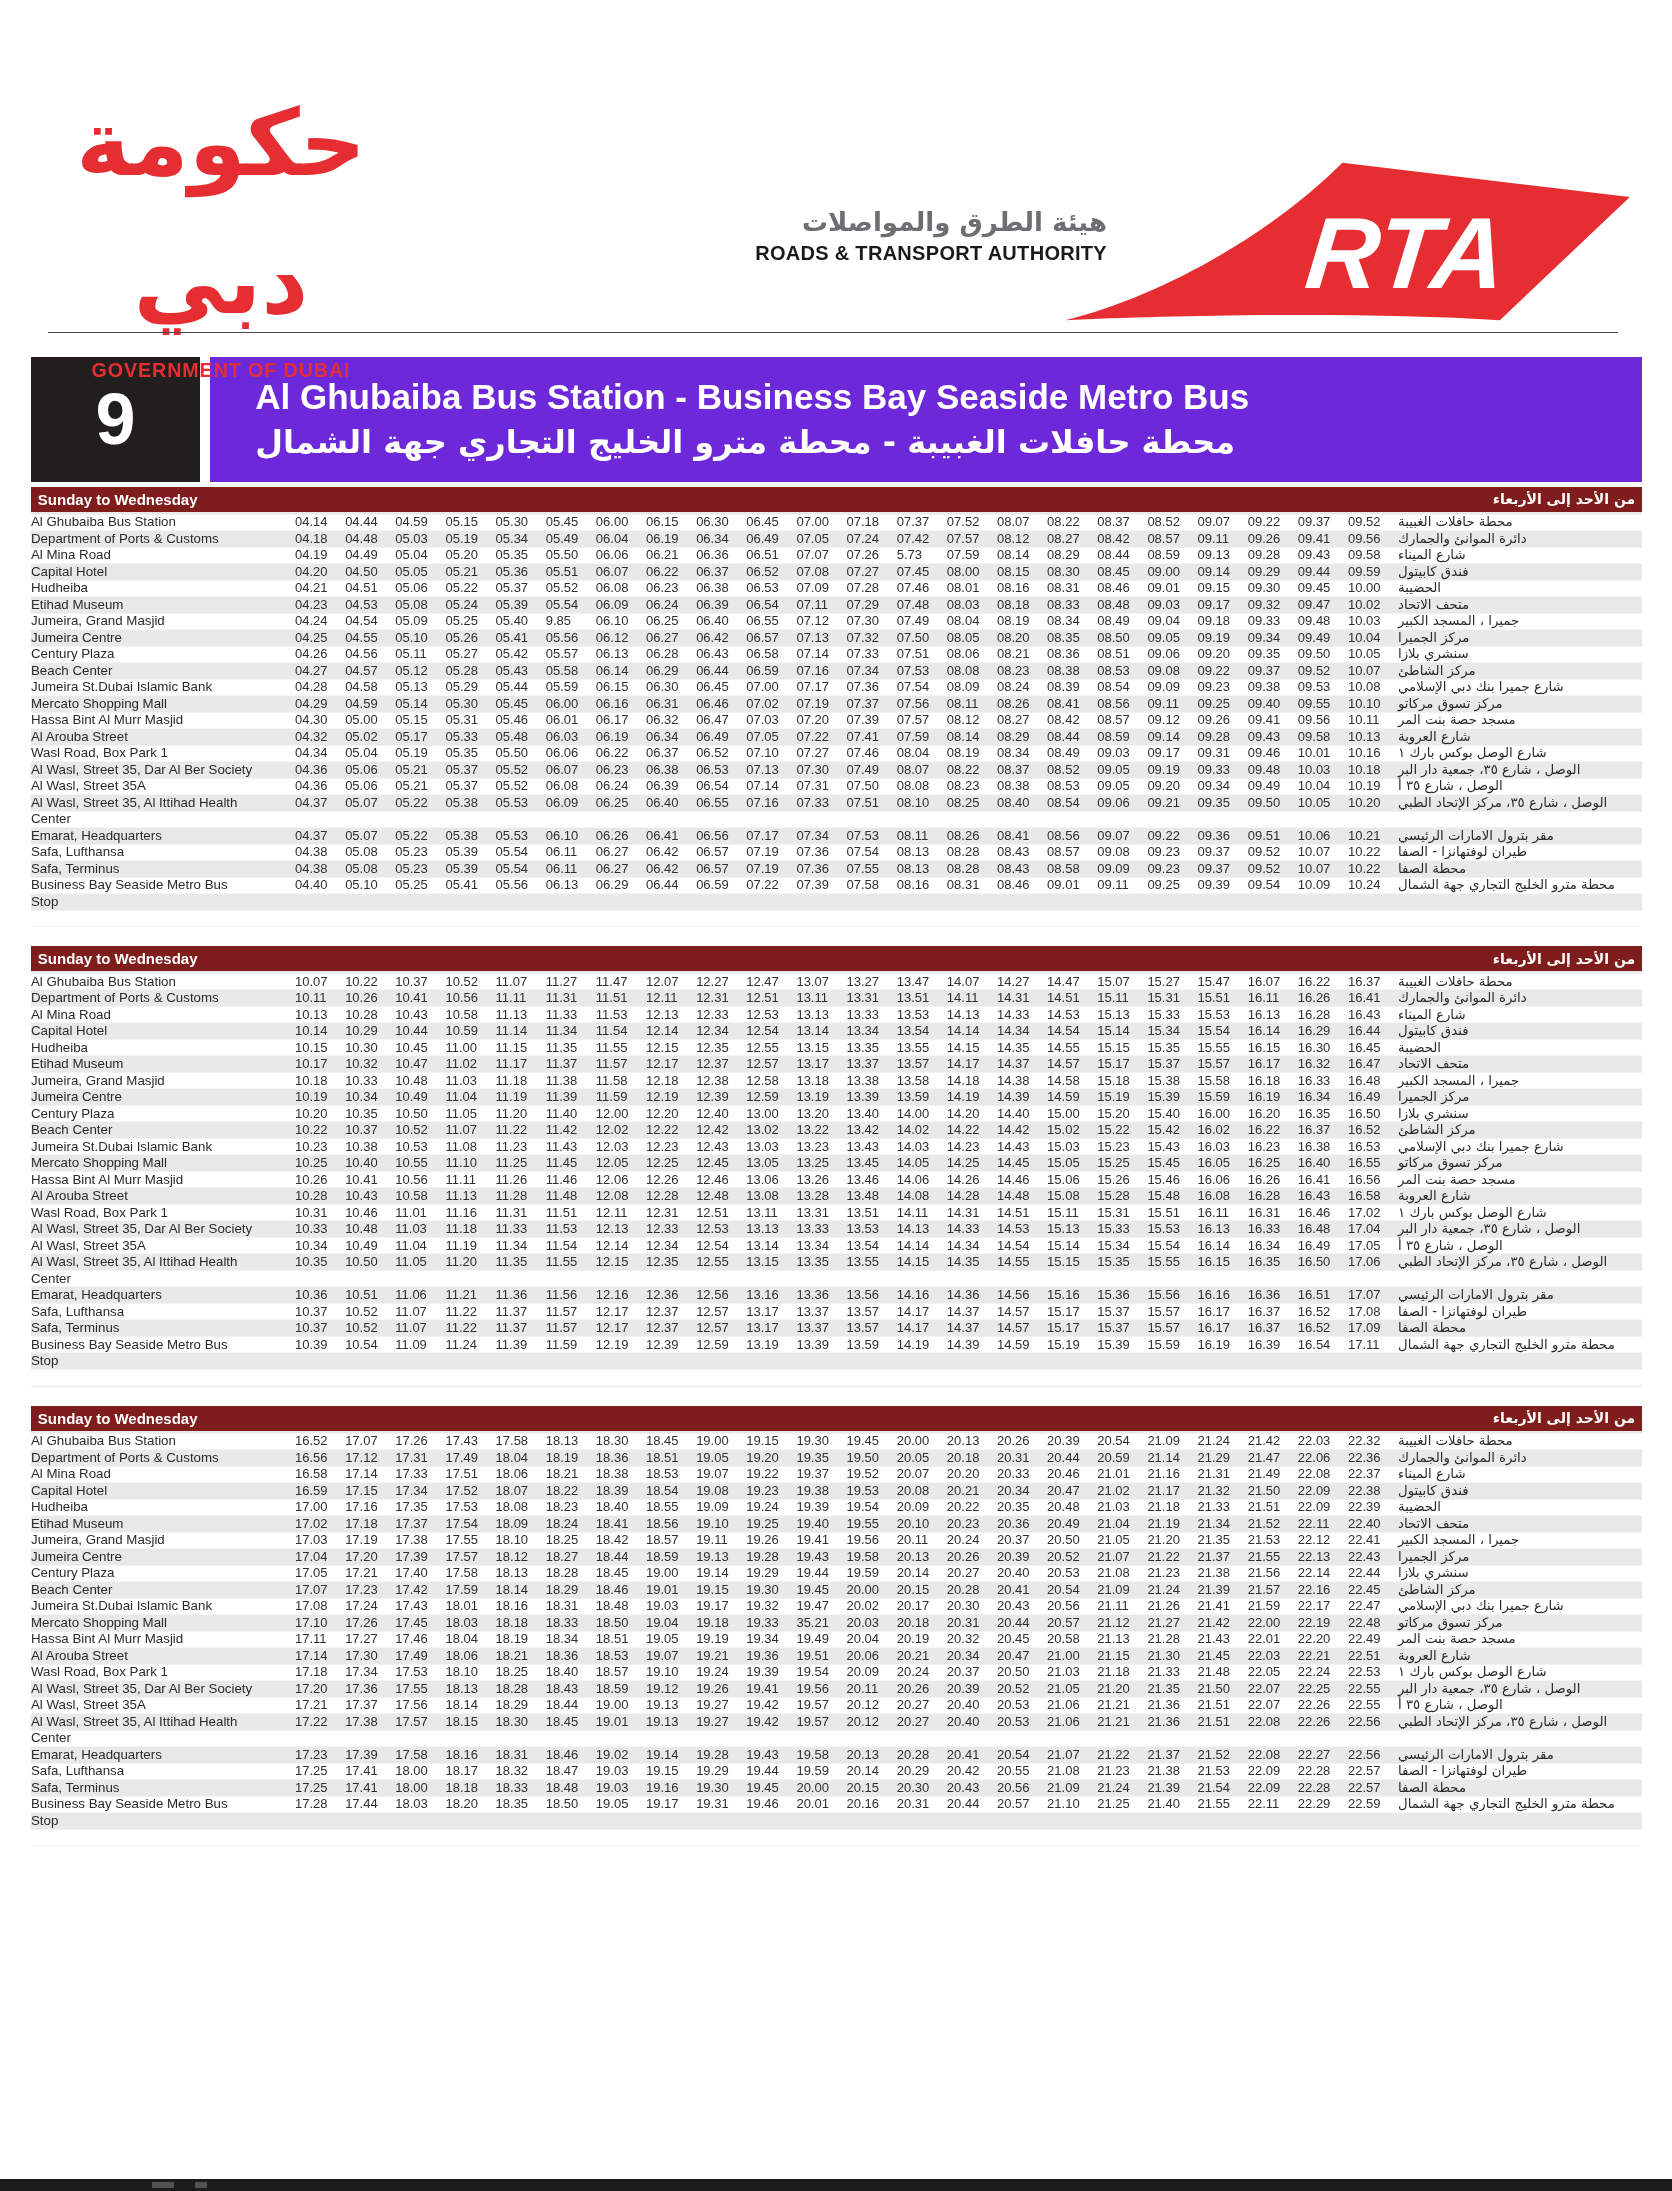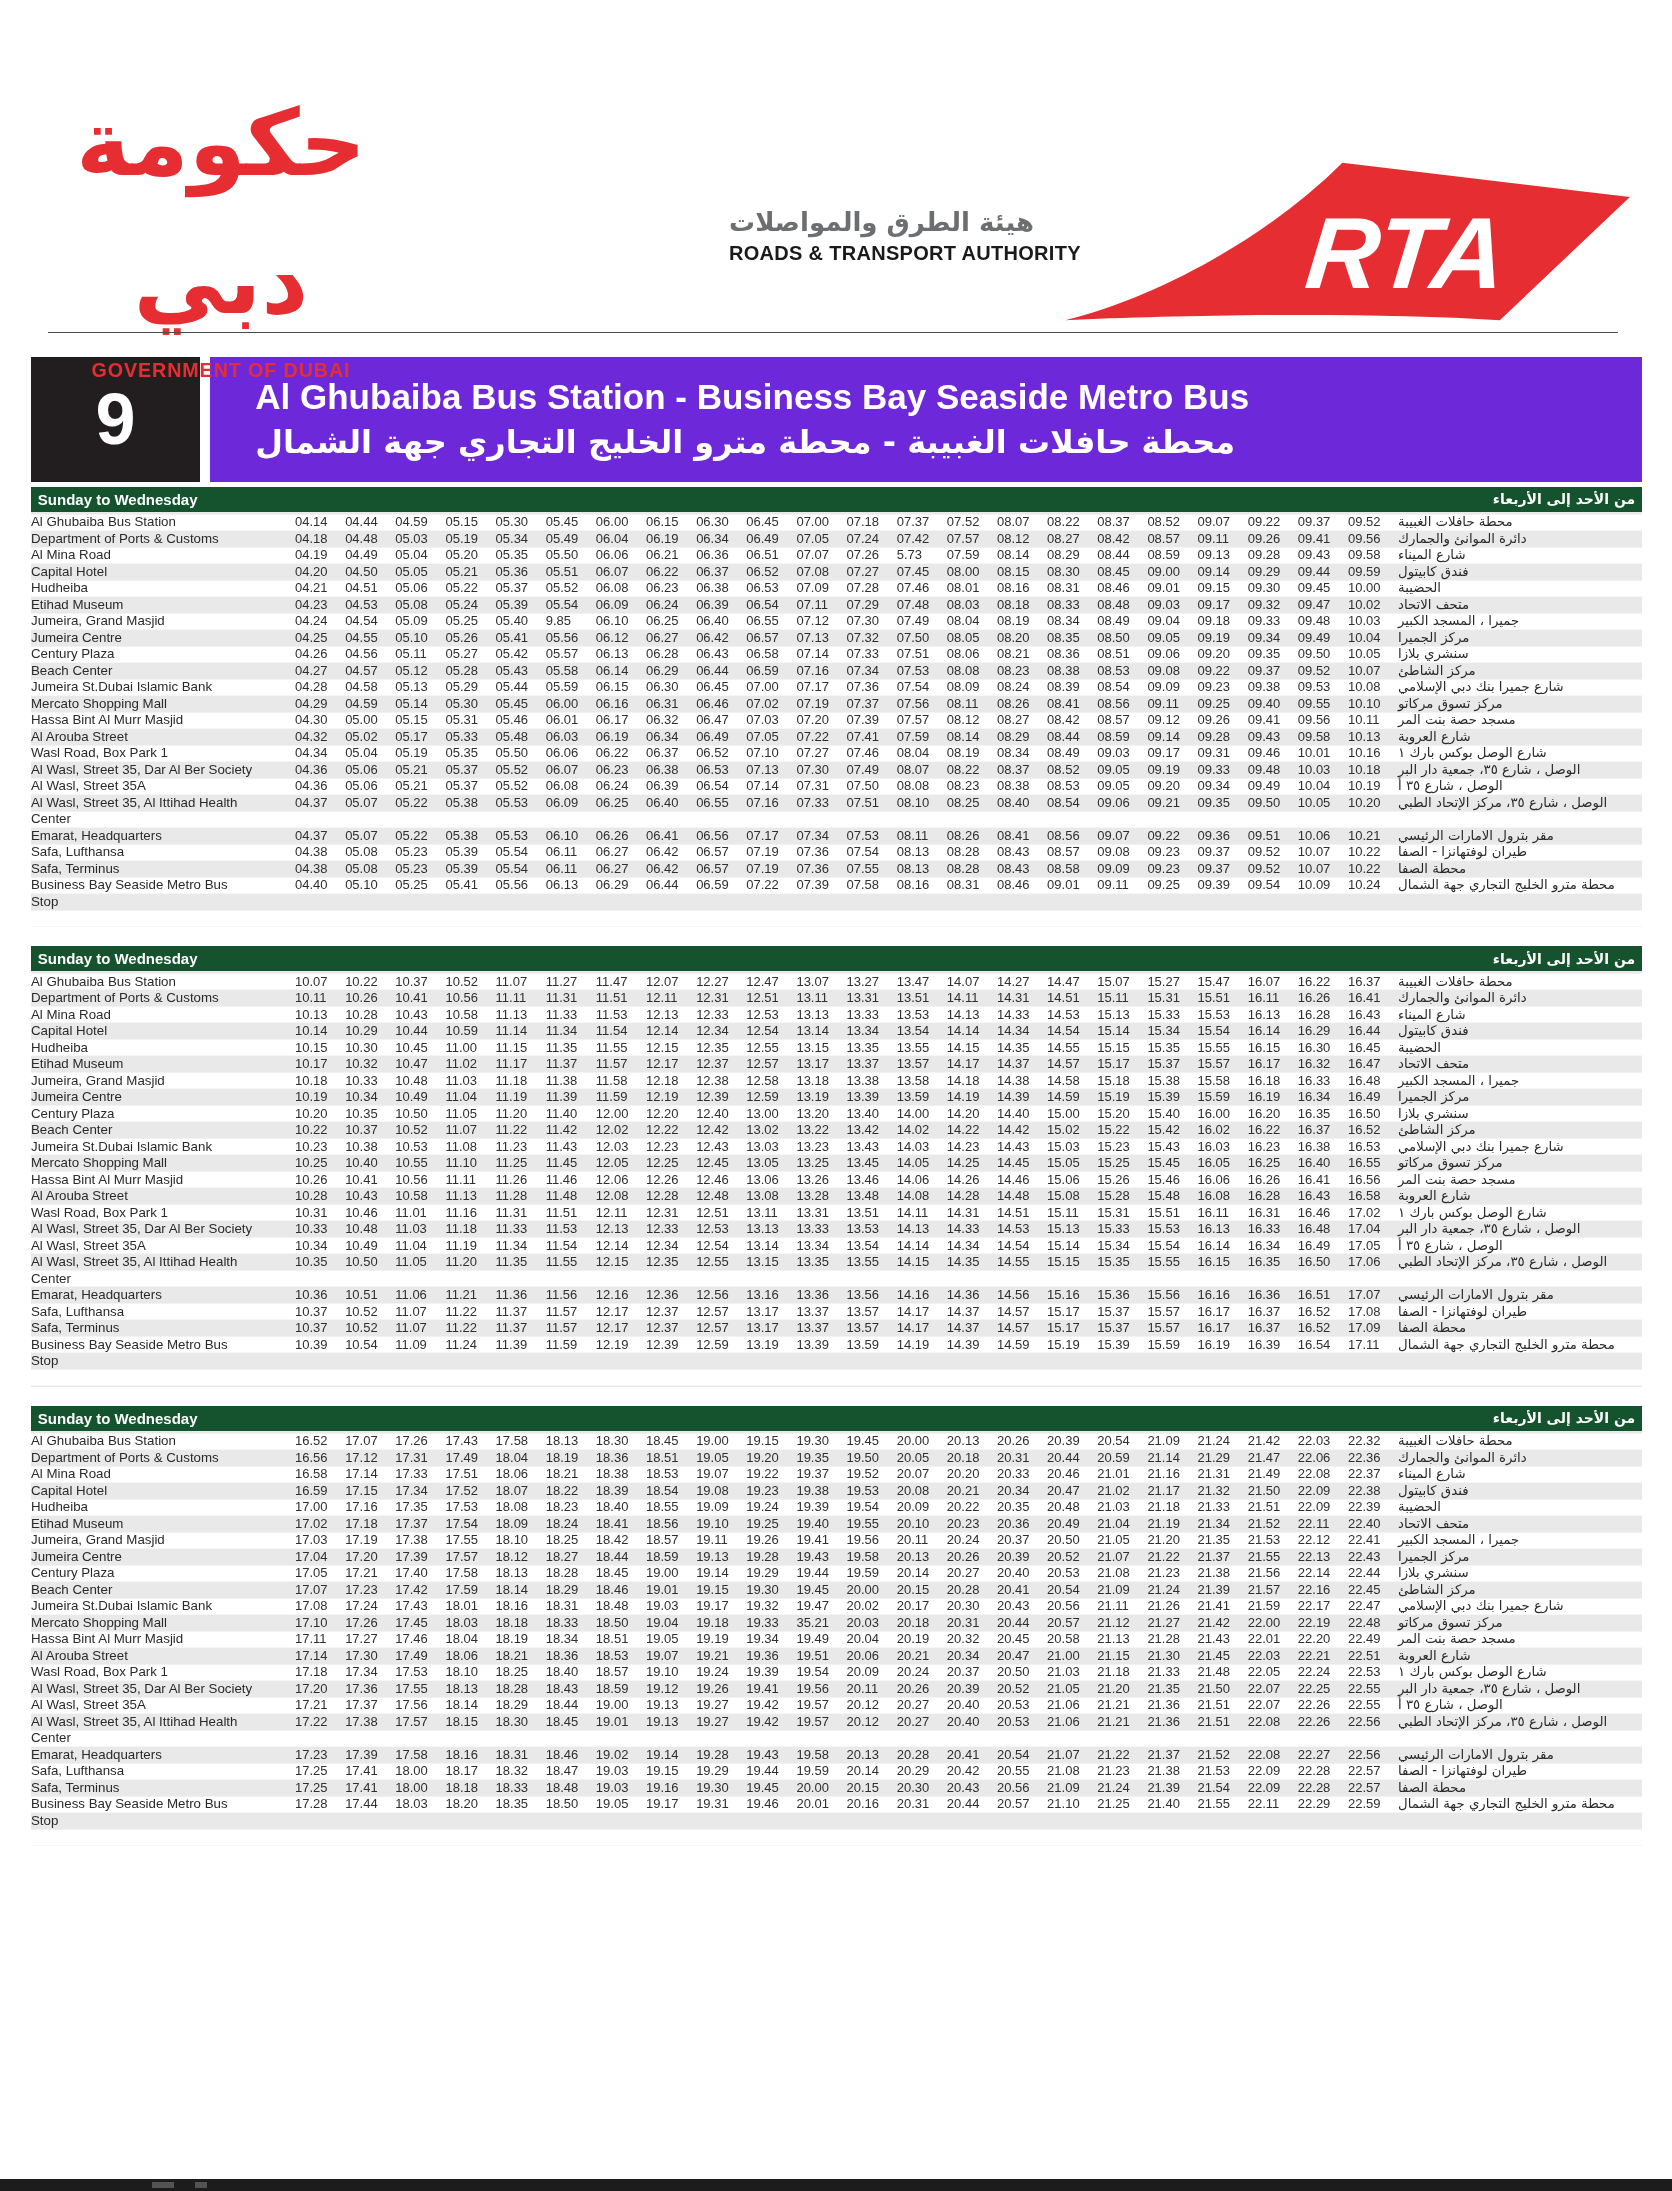--- a/index.html
+++ b/index.html
@@ -10,41 +10,41 @@
   .page{position:relative;width:1673px;height:2192px;}
 
   
   .header{position:relative;height:336px;padding-left:24px;}
   .gov-logo{position:absolute;left:67px;top:75px;width:308px;text-align:center;}
   .gov-script{
     font-family:"DejaVu Sans",sans-serif;color:#e62e32;font-size:92px;line-height:1.5;
     font-weight:bold;
   }
   .gov-caption{margin-top:8px;color:#e62e32;font-size:19.7px;font-weight:bold;letter-spacing:0.9px;}
-  .authority{position:absolute;left:729px;top:207px;width:360px;text-align:left;}
+  .authority{position:absolute;left:747px;top:207px;width:360px;text-align:right;}
   .authority-ar{font-family:"DejaVu Sans",sans-serif;font-size:26px;color:#6d6e71;font-weight:bold;}
   .authority-en{margin-top:5.1px;font-size:20px;font-weight:bold;color:#1a1a1a;letter-spacing:0.3px;}
   .rta{position:absolute;left:1060px;top:161px;width:575px;height:161px;}
   .header-rule{position:absolute;left:48px;right:55px;top:332px;border-top:1.7px solid #4a4a4a;}
 
   
   .route-band{margin:20.5px 31px 0 31px;display:flex;gap:10.3px;height:125px;}
   .route-number{
     width:169px;background:#221e1f;color:#fff;display:flex;align-items:center;justify-content:center;
     font-size:72px;font-weight:bold;
   }
   .route-titles{flex:1;background:#6d28d9;color:#fff;display:flex;flex-direction:column;justify-content:center;padding-left:45px;}
   .route-title-en{font-size:35px;font-weight:bold;}
   .route-title-ar{font-family:"DejaVu Sans",sans-serif;font-size:32px;font-weight:bold;margin-top:6.8px;direction:rtl;text-align:left;}
 
   
   #tables-root{margin:5.1px 31px 0 31px;}
   .tt{margin-bottom:19px;}
   .bar{
-    height:25px;background:#14532d;color:#fff;display:flex;align-items:center;
+    height:25px;background:#7f1d1d;color:#fff;display:flex;align-items:center;
     justify-content:space-between;padding:0 6.8px;
   }
   .bar-en{font-size:15px;font-weight:bold;}
   .bar-ar{font-family:"DejaVu Sans",sans-serif;font-size:14px;font-weight:bold;}
   .rows{
     padding:2.6px 0 17px 0;
     background:repeating-linear-gradient(to bottom,#ffffff 0px,#ffffff 16.5px,#e9e9e9 16.5px,#e9e9e9 33px);
     background-position:0 2.6px;
   }
   .row{display:flex;align-items:flex-start;}

